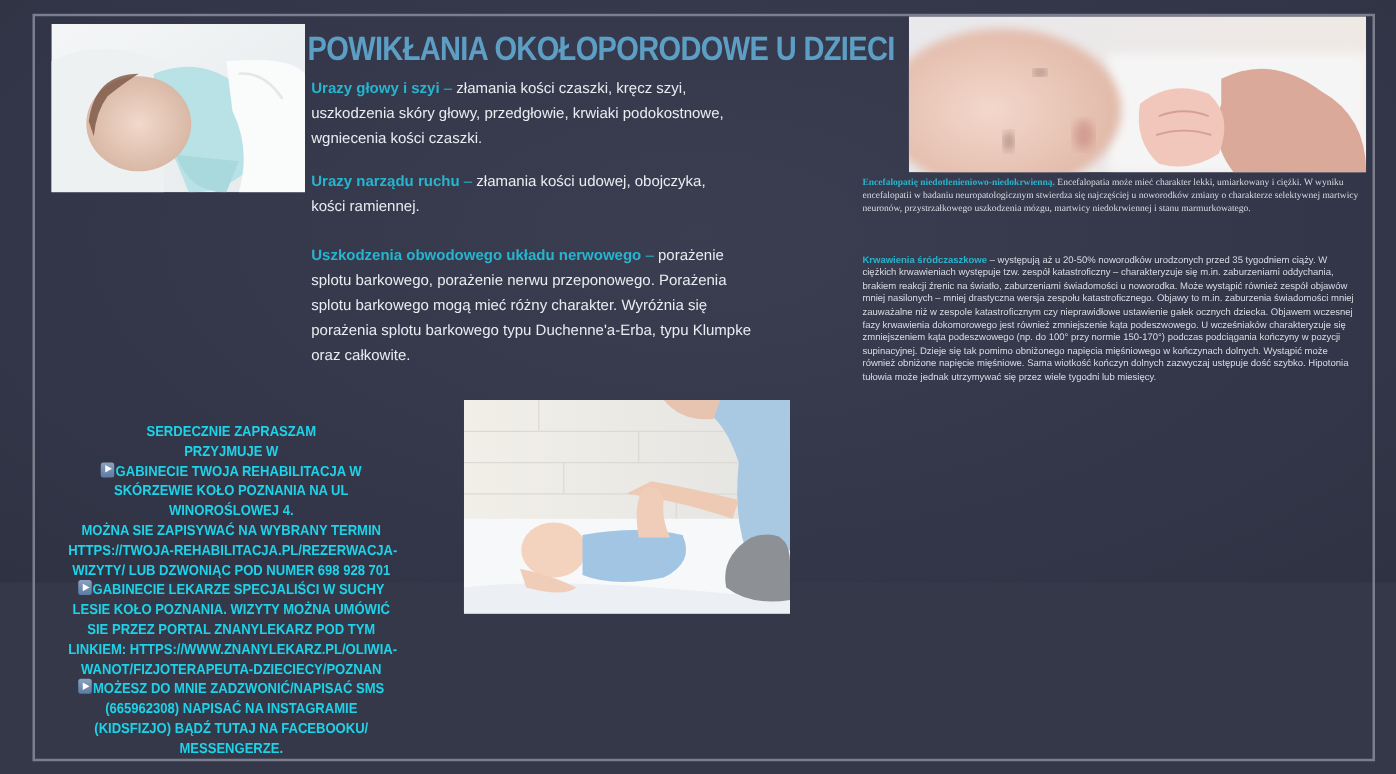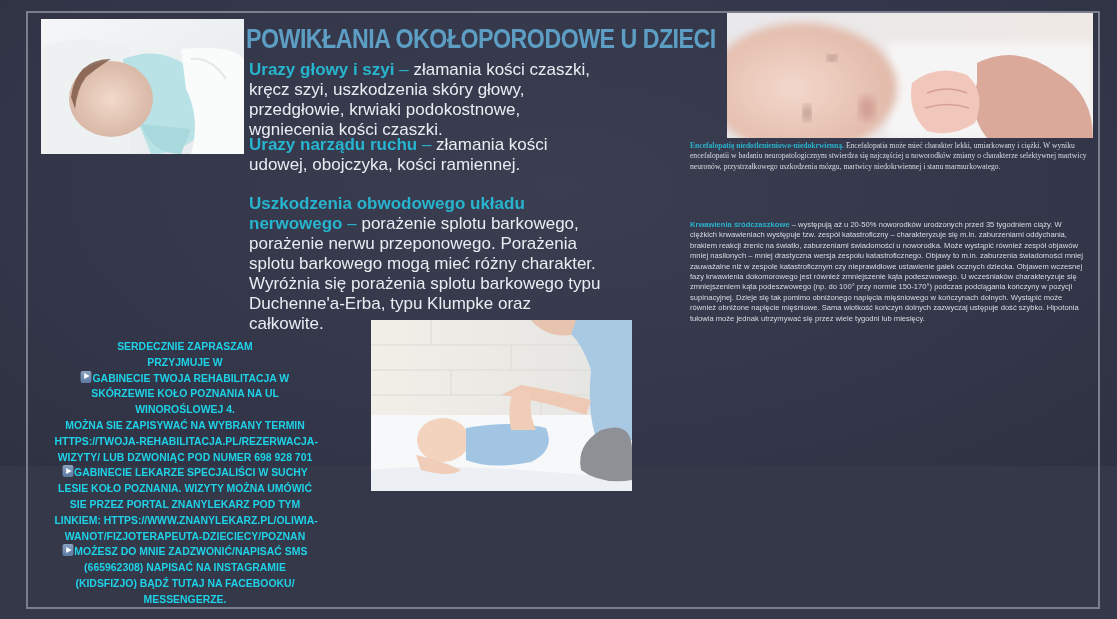--- a/index.html
+++ b/index.html
@@ -22,21 +22,21 @@
   .photo svg { display: block; width: 100%; height: 100%; }
 
   .title {
     position: absolute; left: 246px; top: 24px;
     font-family: "Liberation Sans", sans-serif;
     font-weight: bold; font-size: 27px; letter-spacing: -0.6px;
     color: #5d9fc4; transform: scaleX(0.86); transform-origin: left top;
     white-space: nowrap;
   }
   .para {
-    position: absolute; color: #e9ecf1; font-size: 17px; line-height: 20px;
+    position: absolute; color: #e9ecf1; font-size: 12px; line-height: 20px;
   }
   .para .hl { color: #27b4cf; font-weight: bold; }
   .para .dash { color: #27b4cf; }
 
   .small {
     position: absolute; color: #d9dce3; font-size: 7.6px; line-height: 10.4px;
   }
   .small .hl { color: #29b3cc; font-weight: bold; }
 
   .contact {
@@ -158,21 +158,21 @@
   </div>
 
   <div class="para" style="left:249px; top:194px; width:356px;">
     <span class="hl">Uszkodzenia obwodowego układu nerwowego</span><span class="dash"> – </span><span>porażenie splotu barkowego, porażenie nerwu przeponowego. Porażenia splotu barkowego mogą mieć różny charakter. Wyróżnia się porażenia splotu barkowego typu Duchenne'a-Erba, typu Klumpke oraz całkowite.</span>
   </div>
 
   <div class="small" style="left:690px; top:141px; width:400px;font-family:Liberation Serif, serif;">
     <span class="hl">Encefalopatię niedotlenieniowo-niedokrwienną.</span><span> Encefalopatia może mieć charakter lekki, umiarkowany i ciężki. W wyniku encefalopatii w badaniu neuropatologicznym stwierdza się najczęściej u noworodków zmiany o charakterze selektywnej martwicy neuronów, przystrzałkowego uszkodzenia mózgu, martwicy niedokrwiennej i stanu marmurkowatego.</span>
   </div>
 
-  <div class="small" style="left:690px; top:220px; width:400px;">
+  <div class="small" style="left:690px; top:203px; width:400px;">
     <span class="hl">Krwawienia śródczaszkowe</span><span> – występują aż u 20-50% noworodków urodzonych przed 35 tygodniem ciąży. W ciężkich krwawieniach występuje tzw. zespół katastroficzny – charakteryzuje się m.in. zaburzeniami oddychania, brakiem reakcji źrenic na światło, zaburzeniami świadomości u noworodka. Może wystąpić również zespół objawów mniej nasilonych – mniej drastyczna wersja zespołu katastroficznego. Objawy to m.in. zaburzenia świadomości mniej zauważalne niż w zespole katastroficznym czy nieprawidłowe ustawienie gałek ocznych dziecka. Objawem wczesnej fazy krwawienia dokomorowego jest również zmniejszenie kąta podeszwowego. U wcześniaków charakteryzuje się zmniejszeniem kąta podeszwowego (np. do 100° przy normie 150-170°) podczas podciągania kończyny w pozycji supinacyjnej. Dzieje się tak pomimo obniżonego napięcia mięśniowego w kończynach dolnych. Wystąpić może również obniżone napięcie mięśniowe. Sama wiotkość kończyn dolnych zazwyczaj ustępuje dość szybko. Hipotonia tułowia może jednak utrzymywać się przez wiele tygodni lub miesięcy.</span>
   </div>
 
   <div class="contact">
     <span class="line">SERDECZNIE ZAPRASZAM</span>
     <span class="line">PRZYJMUJE W</span>
     <span class="line"><span class="play"></span><span>GABINECIE TWOJA REHABILITACJA W</span></span>
     <span class="line">SKÓRZEWIE KOŁO POZNANIA NA UL</span>
     <span class="line">WINOROŚLOWEJ 4.</span>
     <span class="line">MOŻNA SIE ZAPISYWAĆ NA WYBRANY TERMIN</span>

